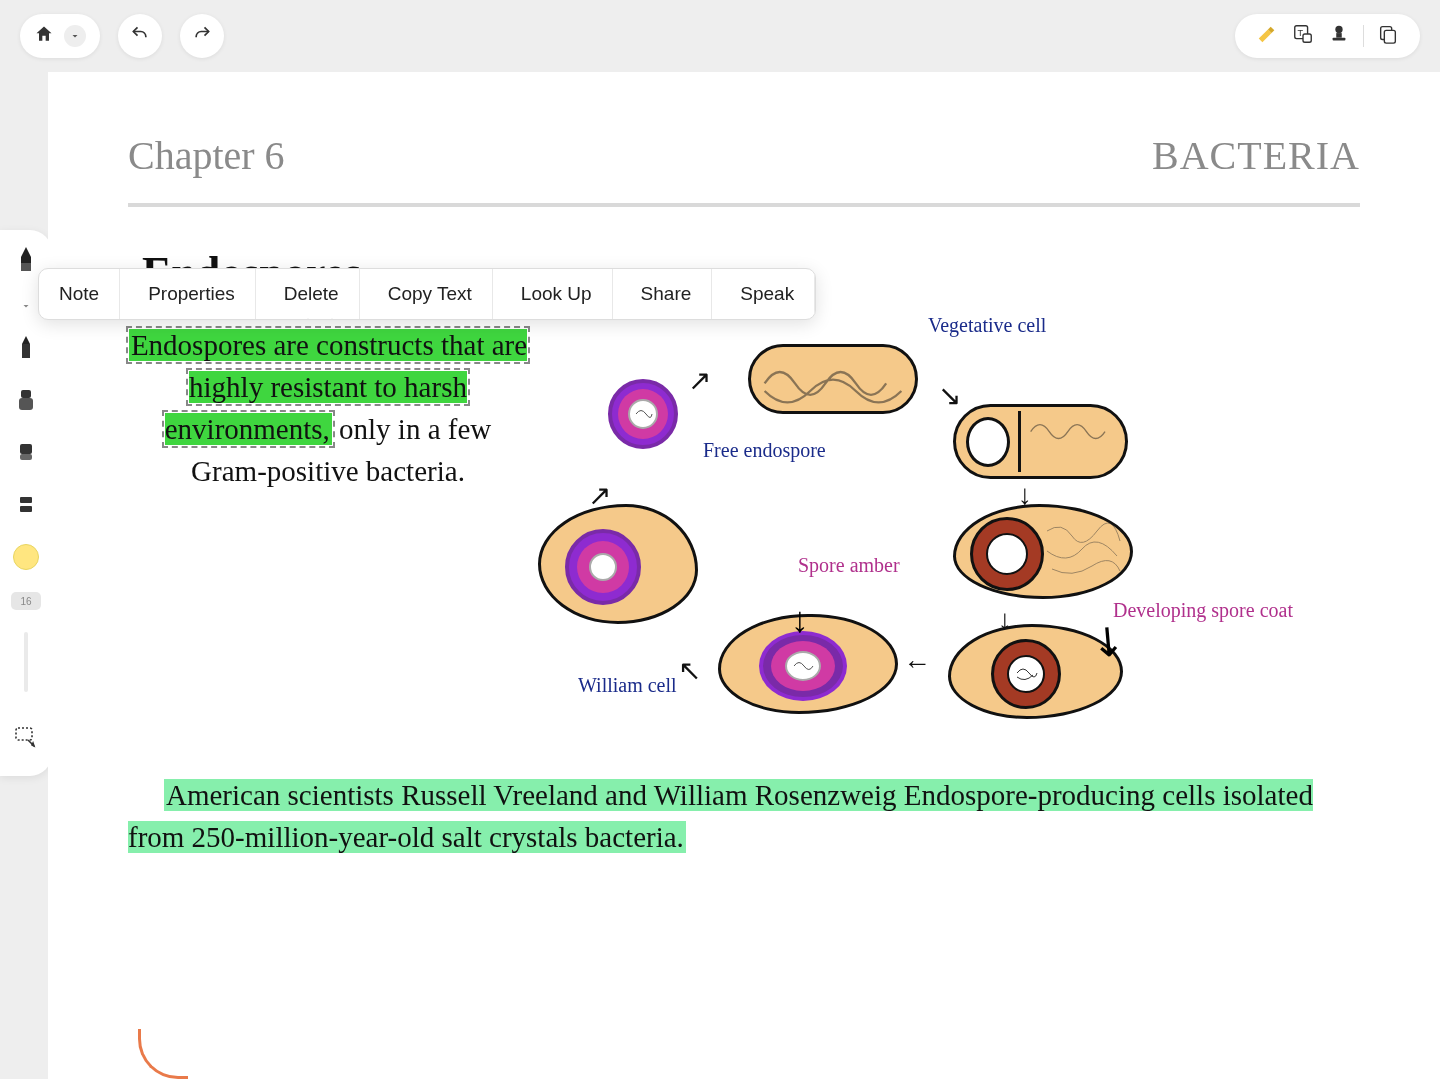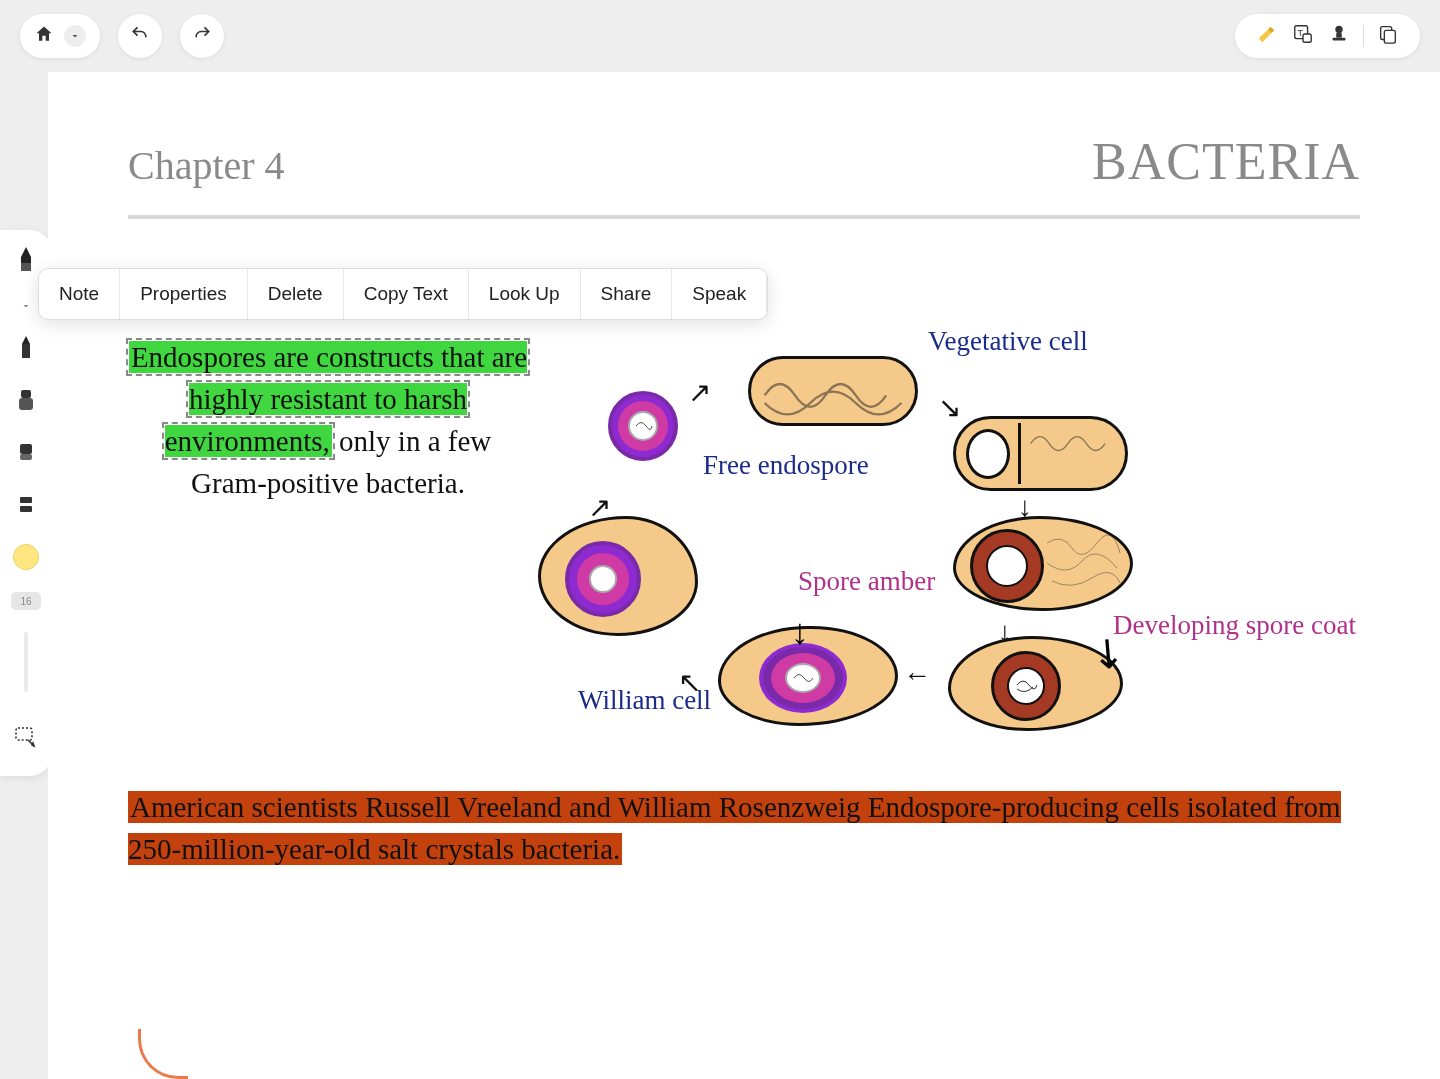--- a/index.html
+++ b/index.html
@@ -18,42 +18,42 @@
 .tool-dock { position: absolute; left: 0; top: 230px; width: 52px; background: #fff; border-top-right-radius: 22px; border-bottom-right-radius: 22px; box-shadow: 0 2px 8px rgba(0,0,0,0.08); display: flex; flex-direction: column; align-items: center; padding: 18px 0 22px 0; gap: 22px; }
 .tool-dock .tool { width: 30px; height: 30px; display:flex; align-items:center; justify-content:center; cursor:pointer; }
 .tool-dock .color-swatch { width: 26px; height: 26px; border-radius: 50%; background: #ffe680; border: 1px solid #e8d560; }
 .tool-dock .size-chip { width: 30px; height: 18px; border-radius: 5px; background: #e6e6e6; color:#888; font-family: Arial, sans-serif; font-size: 10px; display:flex; align-items:center; justify-content:center; }
 .tool-dock .slider-track { width: 4px; height: 60px; background: #eaeaea; border-radius: 2px; }
 
 
 .page { position: absolute; left: 48px; right: 0; top: 72px; bottom: 0; background: #fff; border-top-left-radius: 0; padding: 60px 80px 40px 80px; overflow: hidden; }
 .page-header { display: flex; justify-content: space-between; align-items: baseline; border-bottom: 4px solid #d9d9d9; padding-bottom: 24px; margin-bottom: 40px; }
 .chapter-label { font-size: 40px; color: #8a8a8a; font-weight: 500; font-family: Georgia, serif; }
-.chapter-topic { font-size: 52px; color: #8a8a8a; font-weight: 500; font-family: Georgia, serif; letter-spacing: 1px; }
+.chapter-topic { font-size: 40px; color: #8a8a8a; font-weight: 500; font-family: Georgia, serif; letter-spacing: 1px; }
 
 .section-title { font-size: 44px; font-weight: 700; color: #111; margin-left: 14px; margin-bottom: 26px; }
 
 .content-row { display: flex; gap: 20px; }
 .text-col { width: 400px; font-size: 29px; line-height: 1.45; color: #111; font-family: Georgia, serif; }
 .text-col p { margin-bottom: 22px; text-align: center; }
 .hl-green { background: #3fd63f; outline: 2px dashed #888; outline-offset: 1px; padding: 0 2px; }
 .full-para { font-size: 29px; line-height: 1.45; color: #111; font-family: Georgia, serif; margin-top: 10px; }
-.hl-orange { background: #c2410c; padding: 0 2px; }
+.hl-orange { background: #86efac; padding: 0 2px; margin-left: 36px; }
 .hl-yellow { background: #ffe24d; padding: 0 2px; border-radius: 14px; }
 .heading-2 { font-size: 42px; font-weight: 800; color: #111; margin-top: 40px; }
 
 
-.popover { position: absolute; left: 38px; top: 268px; background: #fff; border: 1px solid #ddd; border-radius: 10px; box-shadow: 0 4px 18px rgba(0,0,0,0.12); display: flex; overflow: hidden; z-index: 50; font-family: -apple-system, Helvetica, Arial, sans-serif; }
+.popover { position: absolute; left: 38px; top: 268px; background: #fff; border: 1px solid #ddd; border-radius: 10px; box-shadow: 0 4px 18px rgba(0,0,0,0.12); display: flex; overflow: hidden; z-index: 50; font-family: -apple-system, Helvetica, Arial, sans-serif; gap: 8px; }
 .popover .item { padding: 14px 20px; font-size: 19px; color: #222; border-right: 1px solid #e8e8e8; cursor: pointer; white-space: nowrap; }
 .popover .item:last-child { border-right: none; }
 .popover .tail { position: absolute; left: 272px; bottom: -9px; width: 18px; height: 18px; background: #fff; border-right: 1px solid #ddd; border-bottom: 1px solid #ddd; transform: rotate(45deg); }
 
 
 .diagram { position: relative; flex: 1; min-height: 440px; font-family: 'Comic Sans MS', 'Segoe Script', cursive; }
-.d-label { position: absolute; font-size: 27px; white-space: nowrap; }
+.d-label { position: absolute; font-size: 20px; white-space: nowrap; }
 .lbl-blue { color: #1a2b8a; }
 .lbl-magenta { color: #b0308c; }
 
 
 .blob { position: absolute; border: 3px solid #111; }
 .blob.tan { background: #f5c98a; }
 .blob.pill { border-radius: 50px; }
 .scribble { position:absolute; inset:6px; opacity:0.5; }
 .ring-outer { position:absolute; border-radius:50%; }
 .ring-mid { position:absolute; border-radius:50%; }
@@ -178,21 +178,21 @@
     <span><svg width="24" height="22" viewBox="0 0 24 22" fill="none" stroke="#333" stroke-width="1.6">
           <rect x="2" y="2" width="16" height="12" rx="2" stroke-dasharray="2 2"></rect>
           <path d="M14 14l6 6"></path>
           <path d="M20 20l-2-1 1-2z" fill="#333"></path>
         </svg></span>
   </div>
 </div>
 
 <div class="page">
   <div class="page-header">
-    <div class="chapter-label">Chapter 4</div>
+    <div class="chapter-label">Chapter 6</div>
     <div class="chapter-topic">BACTERIA</div>
   </div>
 
   <div class="section-title">Endospores</div>
 
   <div class="content-row">
     <div class="text-col">
       <p>
         <span class="hl-green">Endospores are constructs that are highly resistant to harsh environments,</span><span> only in a few Gram-positive bacteria.</span>
       </p>

